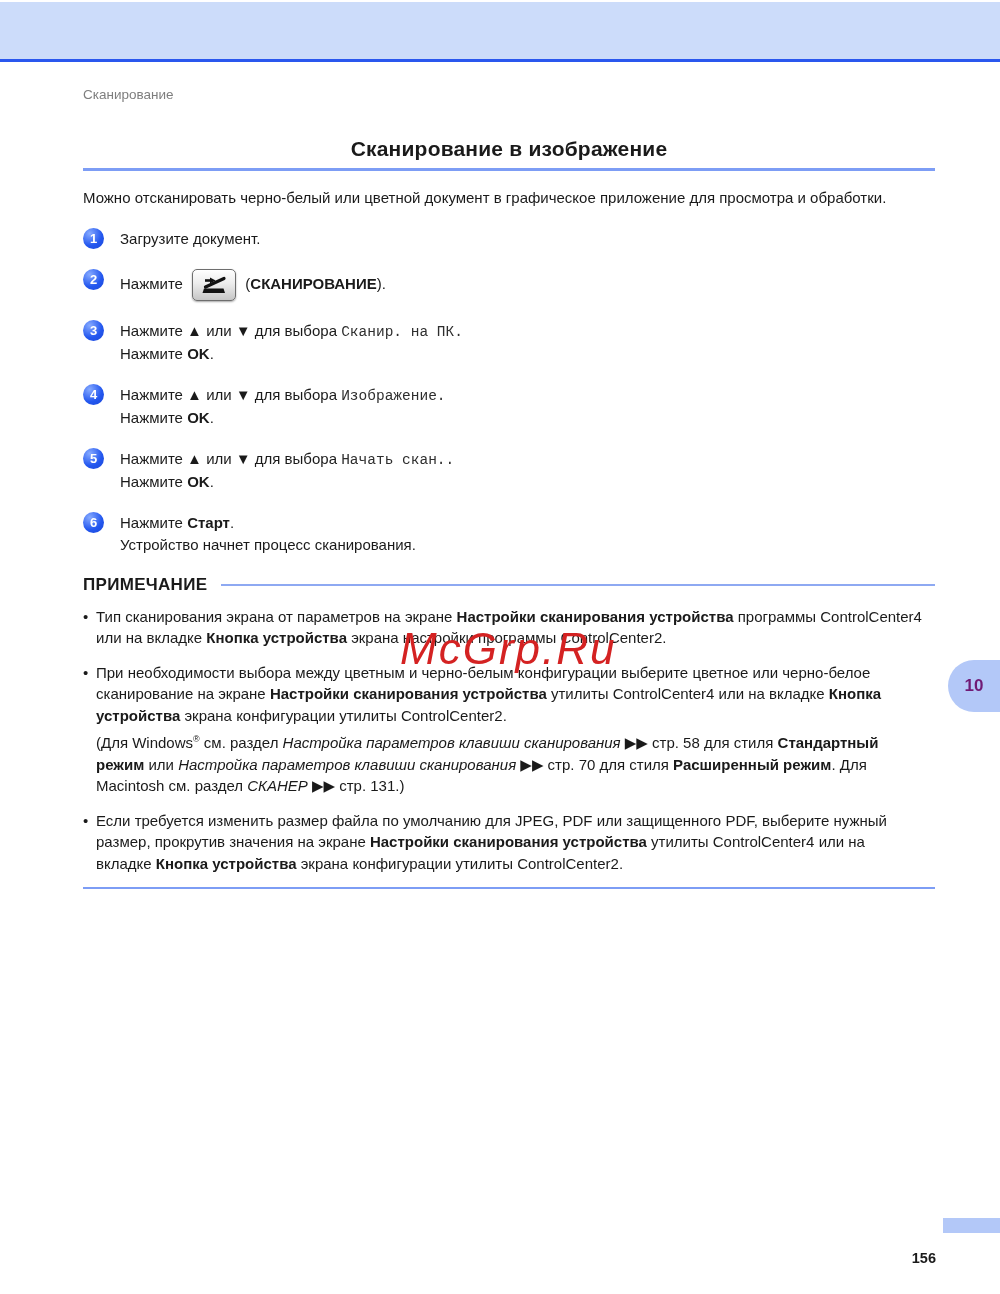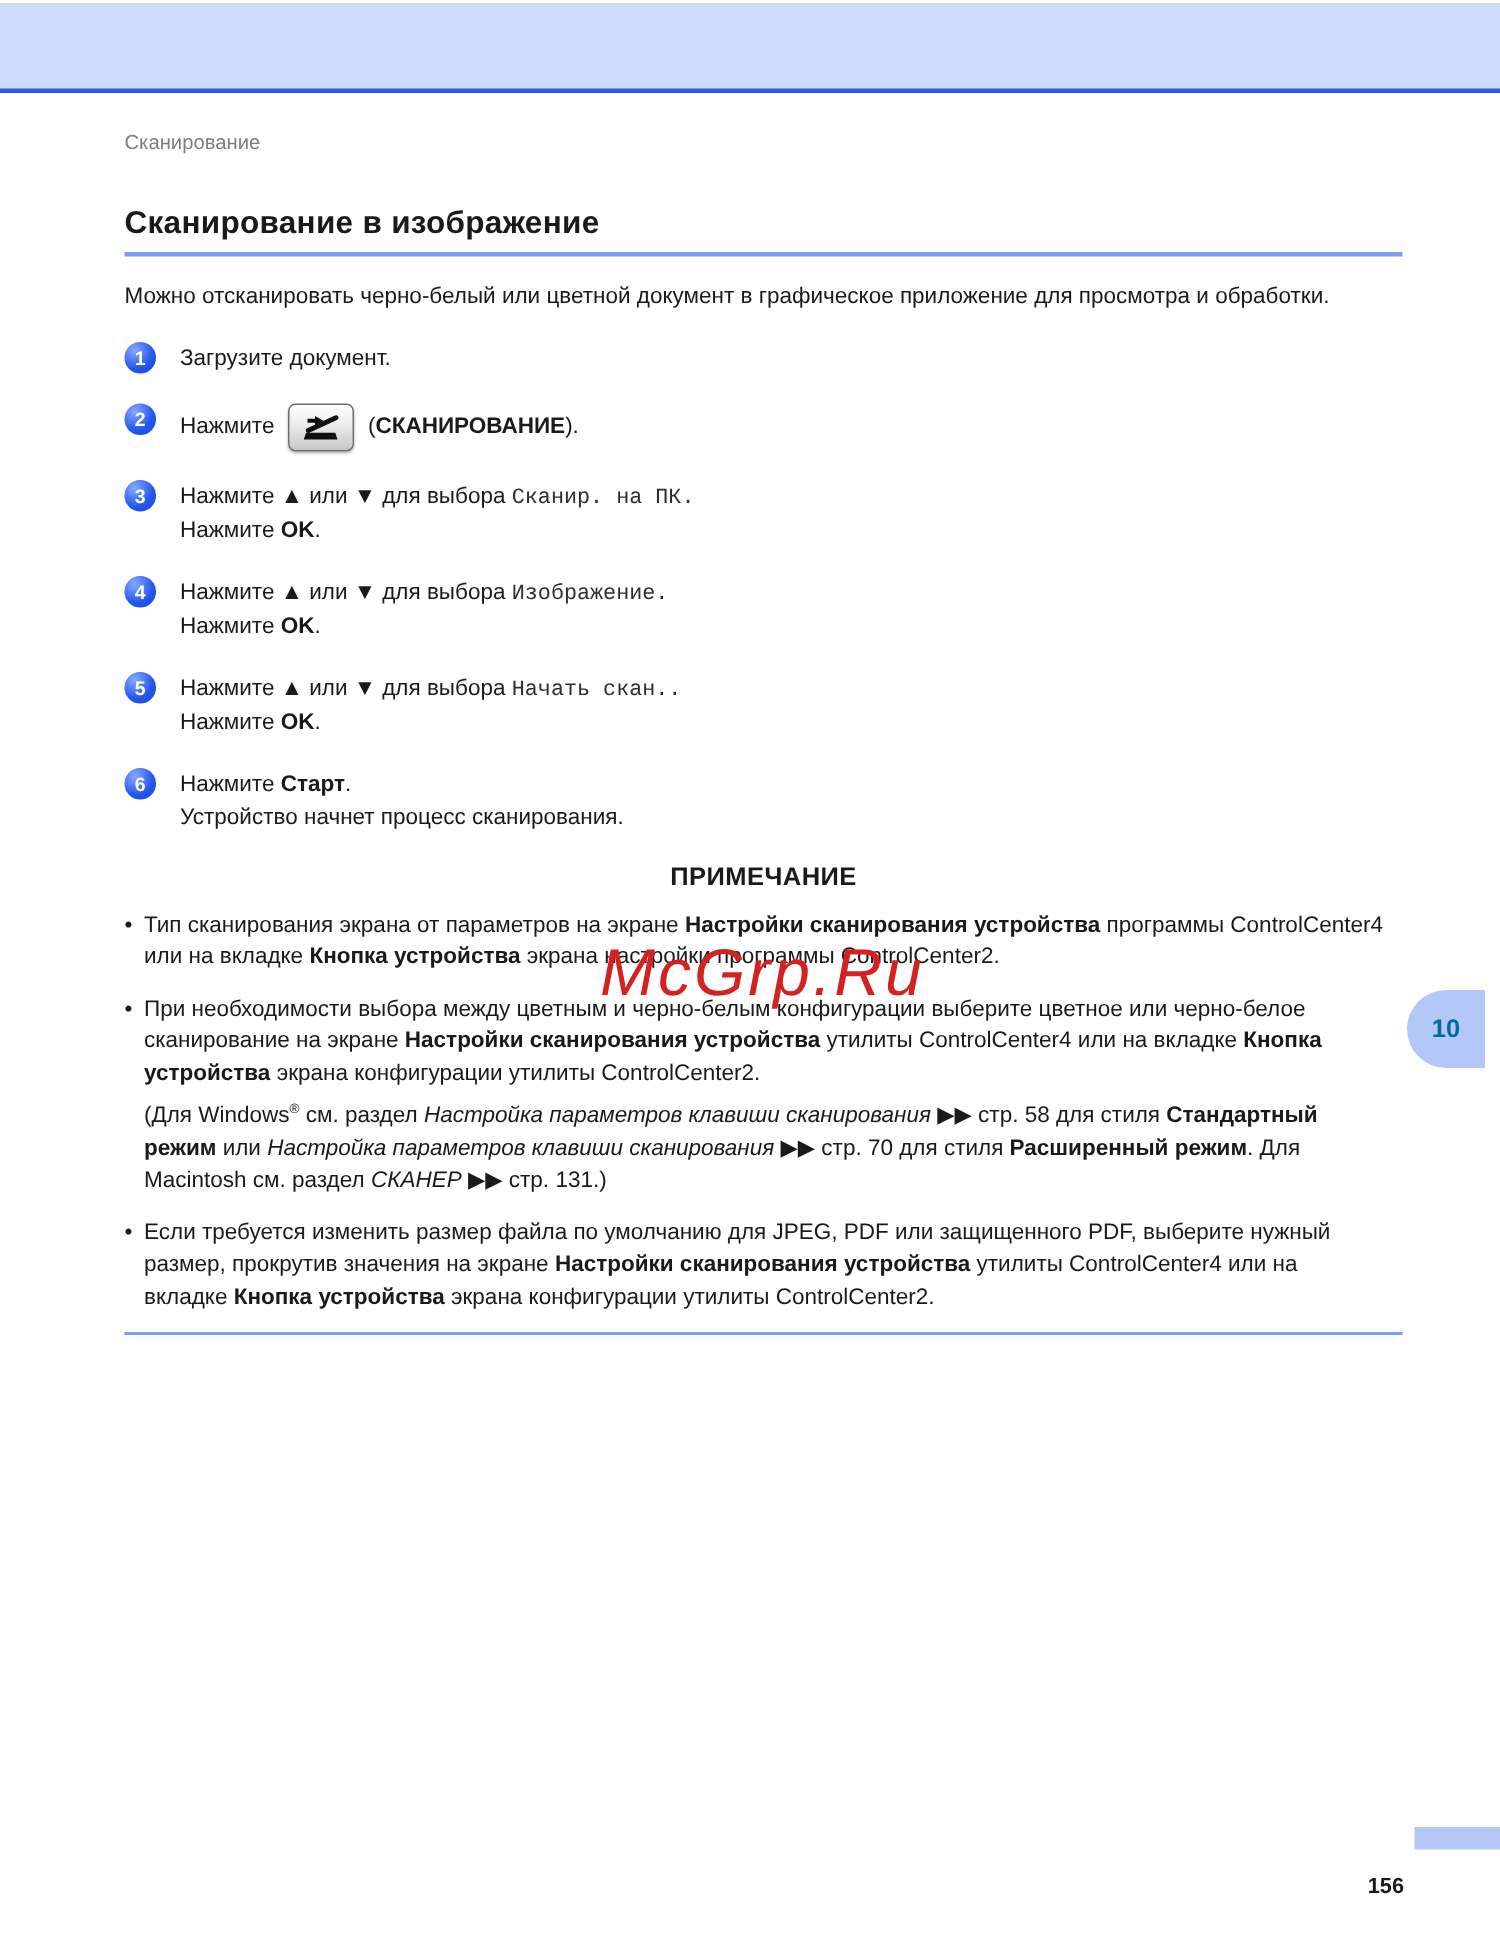--- a/index.html
+++ b/index.html
@@ -30,21 +30,21 @@
   .step-body { font-size:15px; line-height:22px; max-width:815px; }
   .step-line { min-height:22px; }
   .scan-key {
     display:inline-flex; align-items:center; justify-content:center;
     width:42px; height:30px; margin:0 5px; vertical-align:middle;
     border:1px solid #6e6e6e; border-radius:5px;
     background:linear-gradient(180deg,#ffffff 0%, #ececec 45%, #c6c6c6 100%);
     box-shadow:0 1px 2px rgba(0,0,0,0.35), inset 0 1px 0 #ffffff;
   }
 
-  .note-head { display:flex; align-items:center; margin-top:16px;flex-direction:column; }
+  .note-head { display:flex; align-items:center; margin-top:16px; }
   .note-label { font-size:17px; font-weight:bold; letter-spacing:0.3px; }
   .note-rule { flex:1; height:2px; background:var(--note-rule,#8ea9f2); margin-left:14px; }
 
   .note-bullets { margin-top:11px; }
   .bullet { display:flex; margin-bottom:13px; }
   .bullet-marker { width:13px; flex:none; font-size:15px; line-height:21.5px; }
   .bullet-text { font-size:15px; line-height:21.5px; max-width:828px; }
   .note-para + .note-para { margin-top:3px; }
   .note-bottom-rule { height:2px; background:var(--title-rule,#7d9df5); margin-top:2px; }
 
@@ -54,39 +54,39 @@
           font-size:14.5px; color:#2e2e2e; }
   sup { font-size:60%; }
 
   .watermark {
     position:absolute; top:624px; left:400px; z-index:5;
     font-size:44px; font-style:italic; letter-spacing:2px;
     color:var(--watermark,#d42222);
   }
 
   .chapter-tab {
-    position:absolute; top:660px; right:10px; width:52px; height:52px;
+    position:absolute; top:660px; right:0; width:52px; height:52px;
     background:var(--tab,#b3c8f8); border-radius:26px 0 0 26px;
-    color:#0369a1; font-size:17px; font-weight:bold;
+    color:#701a75; font-size:17px; font-weight:bold;
     display:flex; align-items:center; justify-content:center;
   }
 
   .page-number { position:absolute; top:1210px; right:64px; font-size:14.5px; font-weight:bold;margin-top:40px; }
   .footer-bar { position:absolute; top:1218px; left:943px; right:0; height:15px;
                 background:var(--tab,#b3c8f8); }
 </style>
 </head>
 <body>
 
 <div class="band"></div>
 
 <div class="content">
   <div class="breadcrumb">Сканирование</div>
 
-  <h1 class="page-title" style="margin:35px 0 0 0;">Сканирование в изображение</h1>
+  <h1 class="page-title" style="margin:35px 0 0 0;text-align:center;">Сканирование в изображение</h1>
   <div class="title-rule"></div>
 
   <p class="intro" style="margin-bottom:0;">Можно отсканировать черно-белый или цветной документ в графическое приложение для просмотра и обработки.</p>
 
   <div class="steps">
       <div class="step">
     <div class="badge">1</div>
     <div class="step-body">
           <div class="step-line"><span>Загрузите документ.</span></div>
         </div>

